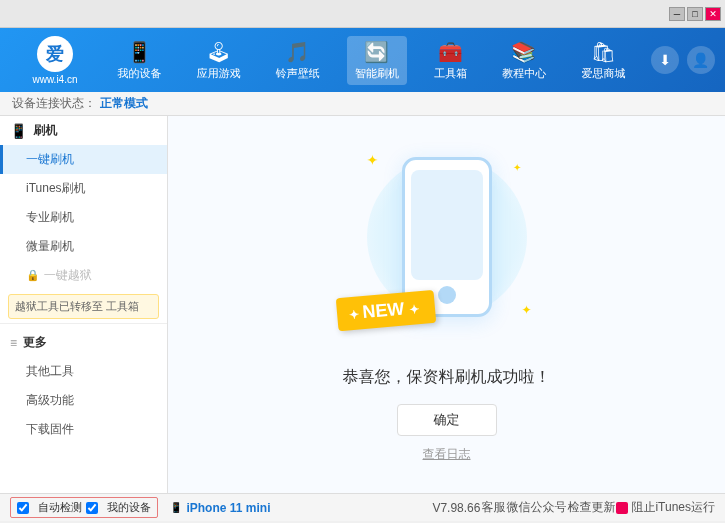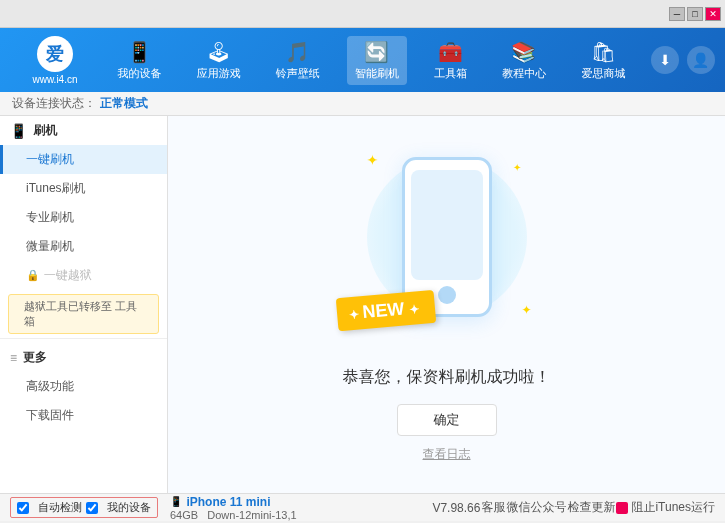--- a/index.html
+++ b/index.html
@@ -179,21 +179,21 @@
     }
     .sidebar-disabled .lock-icon {
       margin-right: 4px;
       font-size: 11px;
     }
     .sidebar-warning-box {
       margin: 4px 8px;
       background: #fff8e1;
       border: 1px solid #ffe082;
       border-radius: 3px;
-      padding: 4px 15px;
+      padding: 4px 6px;
       font-size: 11px;
       color: #666;
     }
     .sidebar-more-header {
       display: flex;
       align-items: center;
       padding: 6px 10px;
       font-size: 12px;
       color: #333;
       font-weight: bold;
@@ -481,20 +481,23 @@
     </div>
     <div class="sidebar-warning-box">
       <span>越狱工具已转移至
 工具箱</span>
     </div>
     <div class="sidebar-divider"></div>
 
     <div class="sidebar-more-header">
       <span class="sidebar-more-icon">≡</span>
       <span>更多</span>
+    </div>
+    <div class="sidebar-item">
+      <span>其他工具</span>
     </div>
     <div class="sidebar-item">
       <span>高级功能</span>
     </div>
     <div class="sidebar-item">
       <span>下载固件</span>
     </div>
   </div>
 
   <div class="content-area">
@@ -529,25 +532,20 @@
       <div class="checkbox-item">
         <input type="checkbox" checked="" style="">
         <span>我的设备</span>
       </div>
     </div>
     <div class="device-info">
       <div class="device-name">
         <span class="device-name-icon">📱</span>
         <span>iPhone 11 mini</span>
       </div>
-      <div class="device-meta">
-        <span>64GB</span>
-        &nbsp;
-        <span>Down-12mini-13,1</span>
-      </div>
     </div>
   </div>
   <div class="bottom-right">
     <span>V7.98.66</span>
     <span class="bottom-link">客服</span>
     <span class="bottom-link">微信公众号</span>
     <span class="bottom-link">检查更新</span>
     <button class="bottom-stop-btn">
       <span class="stop-icon"></span>
       <span>阻止iTunes运行</span>

